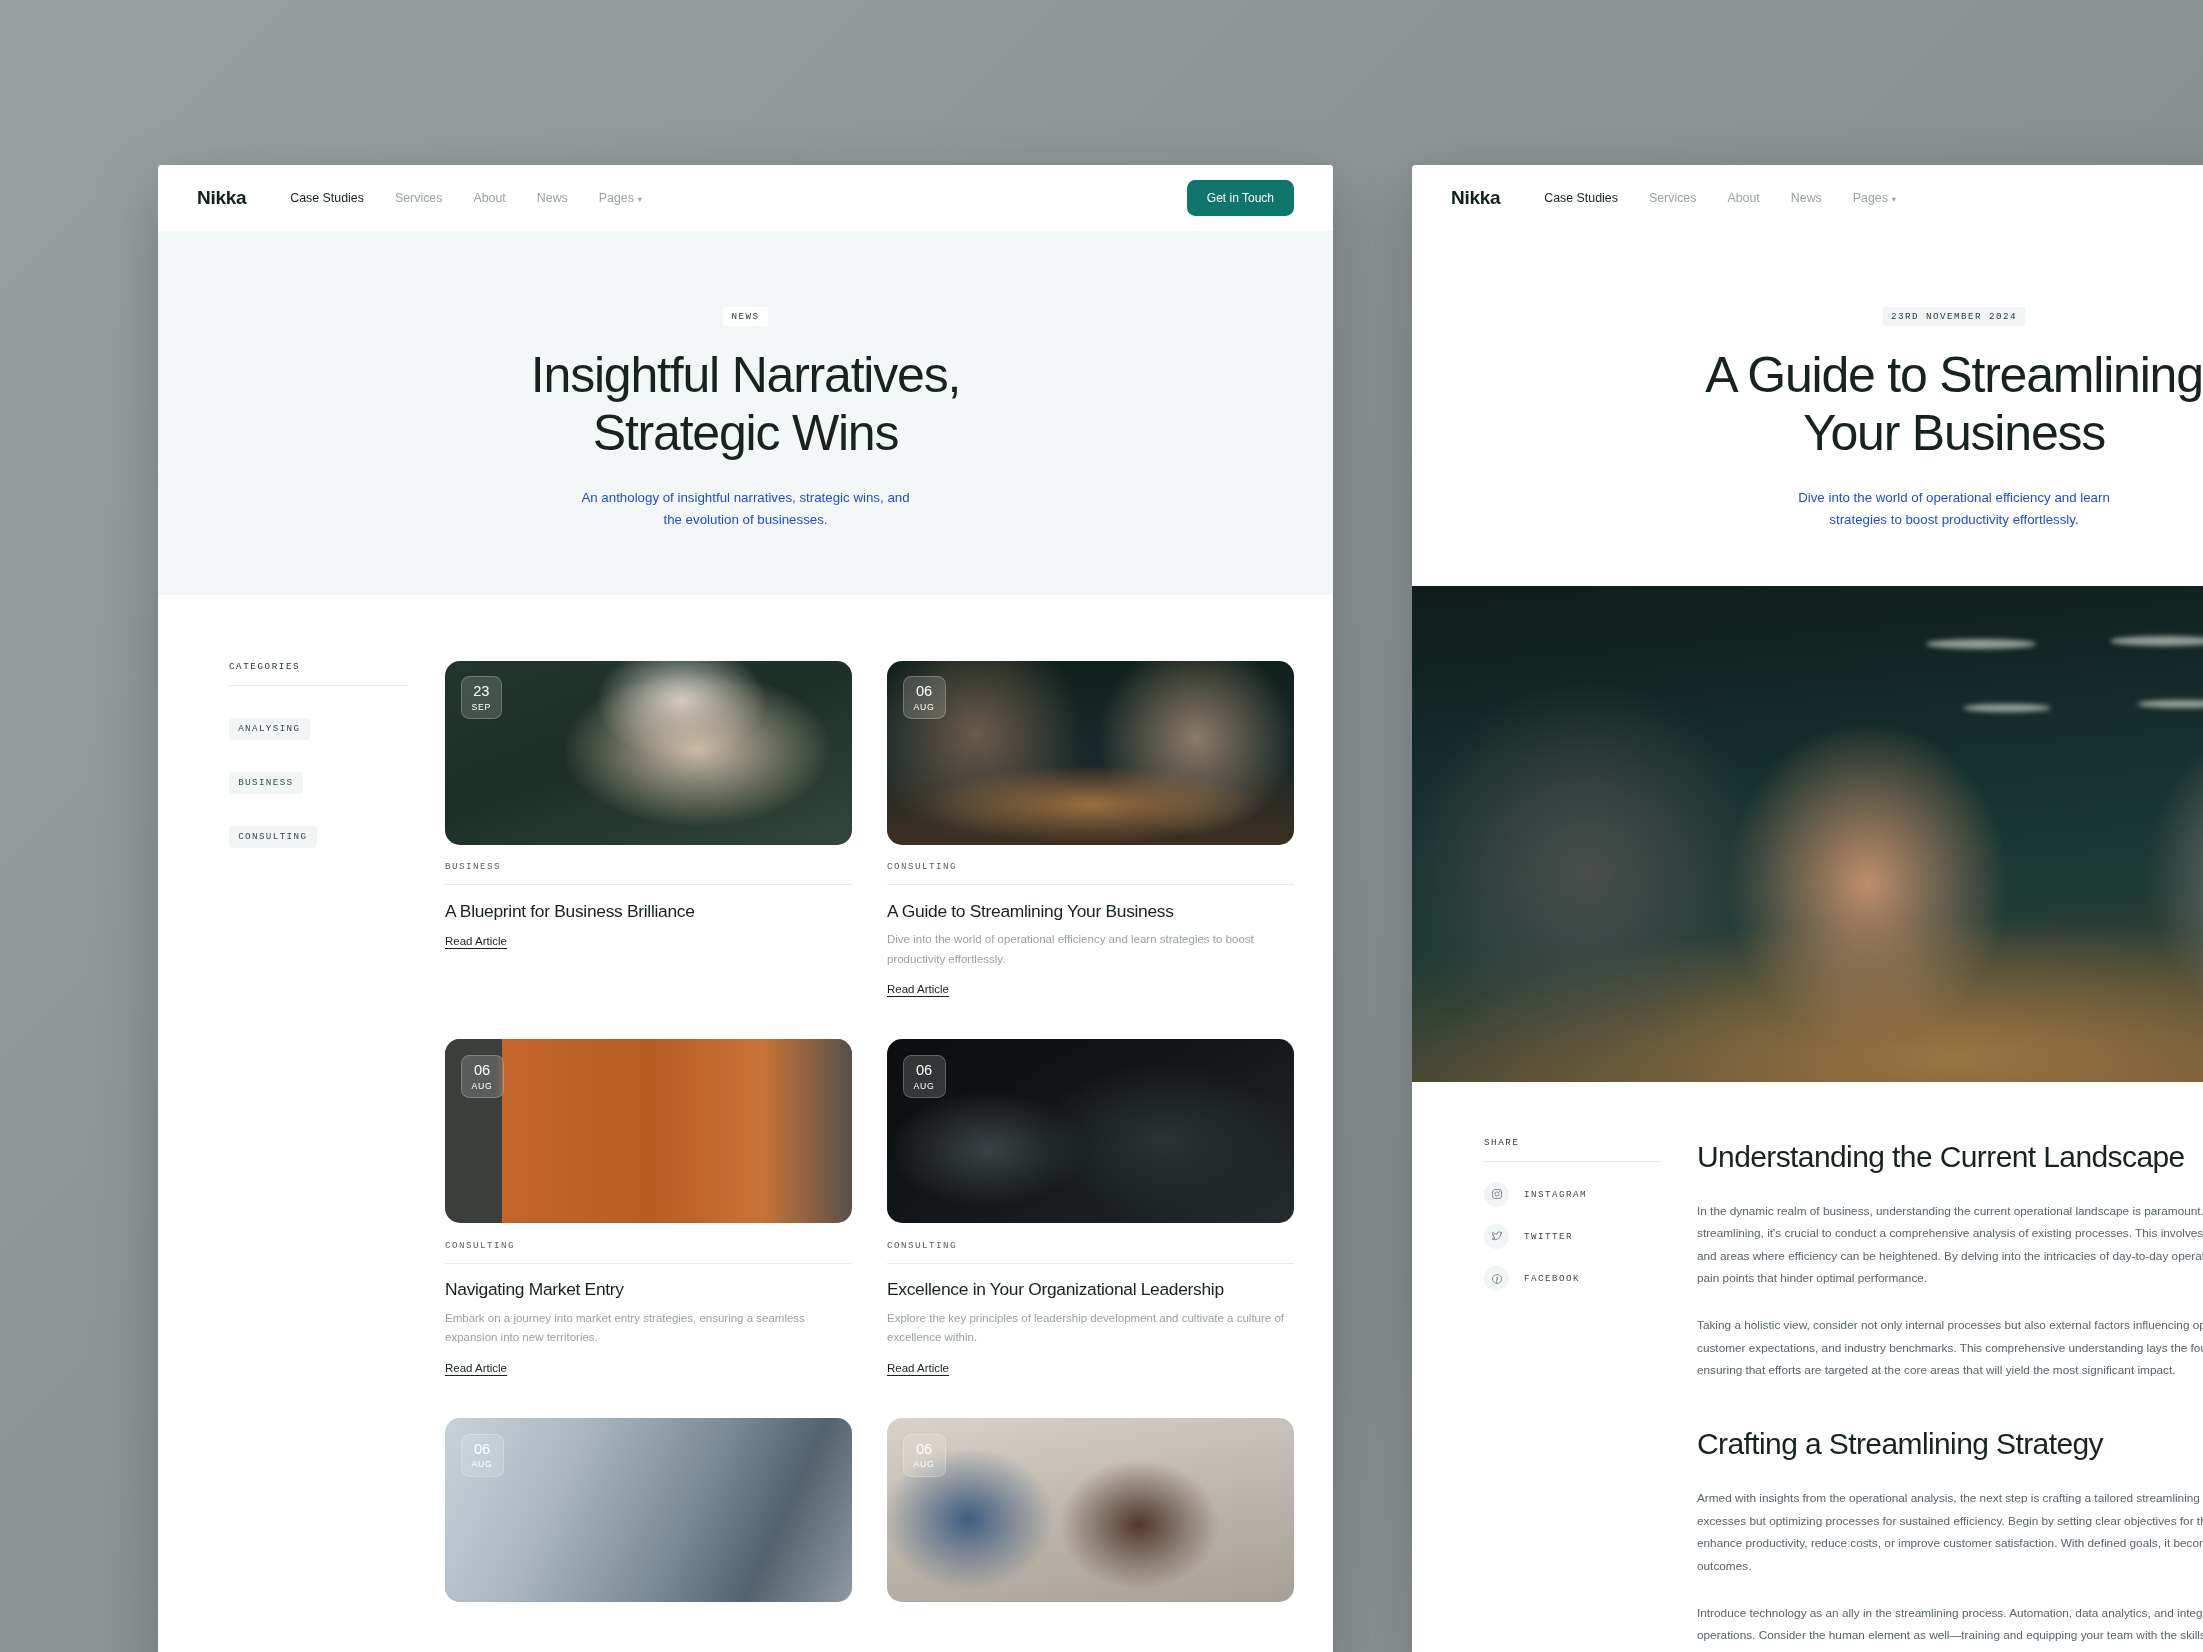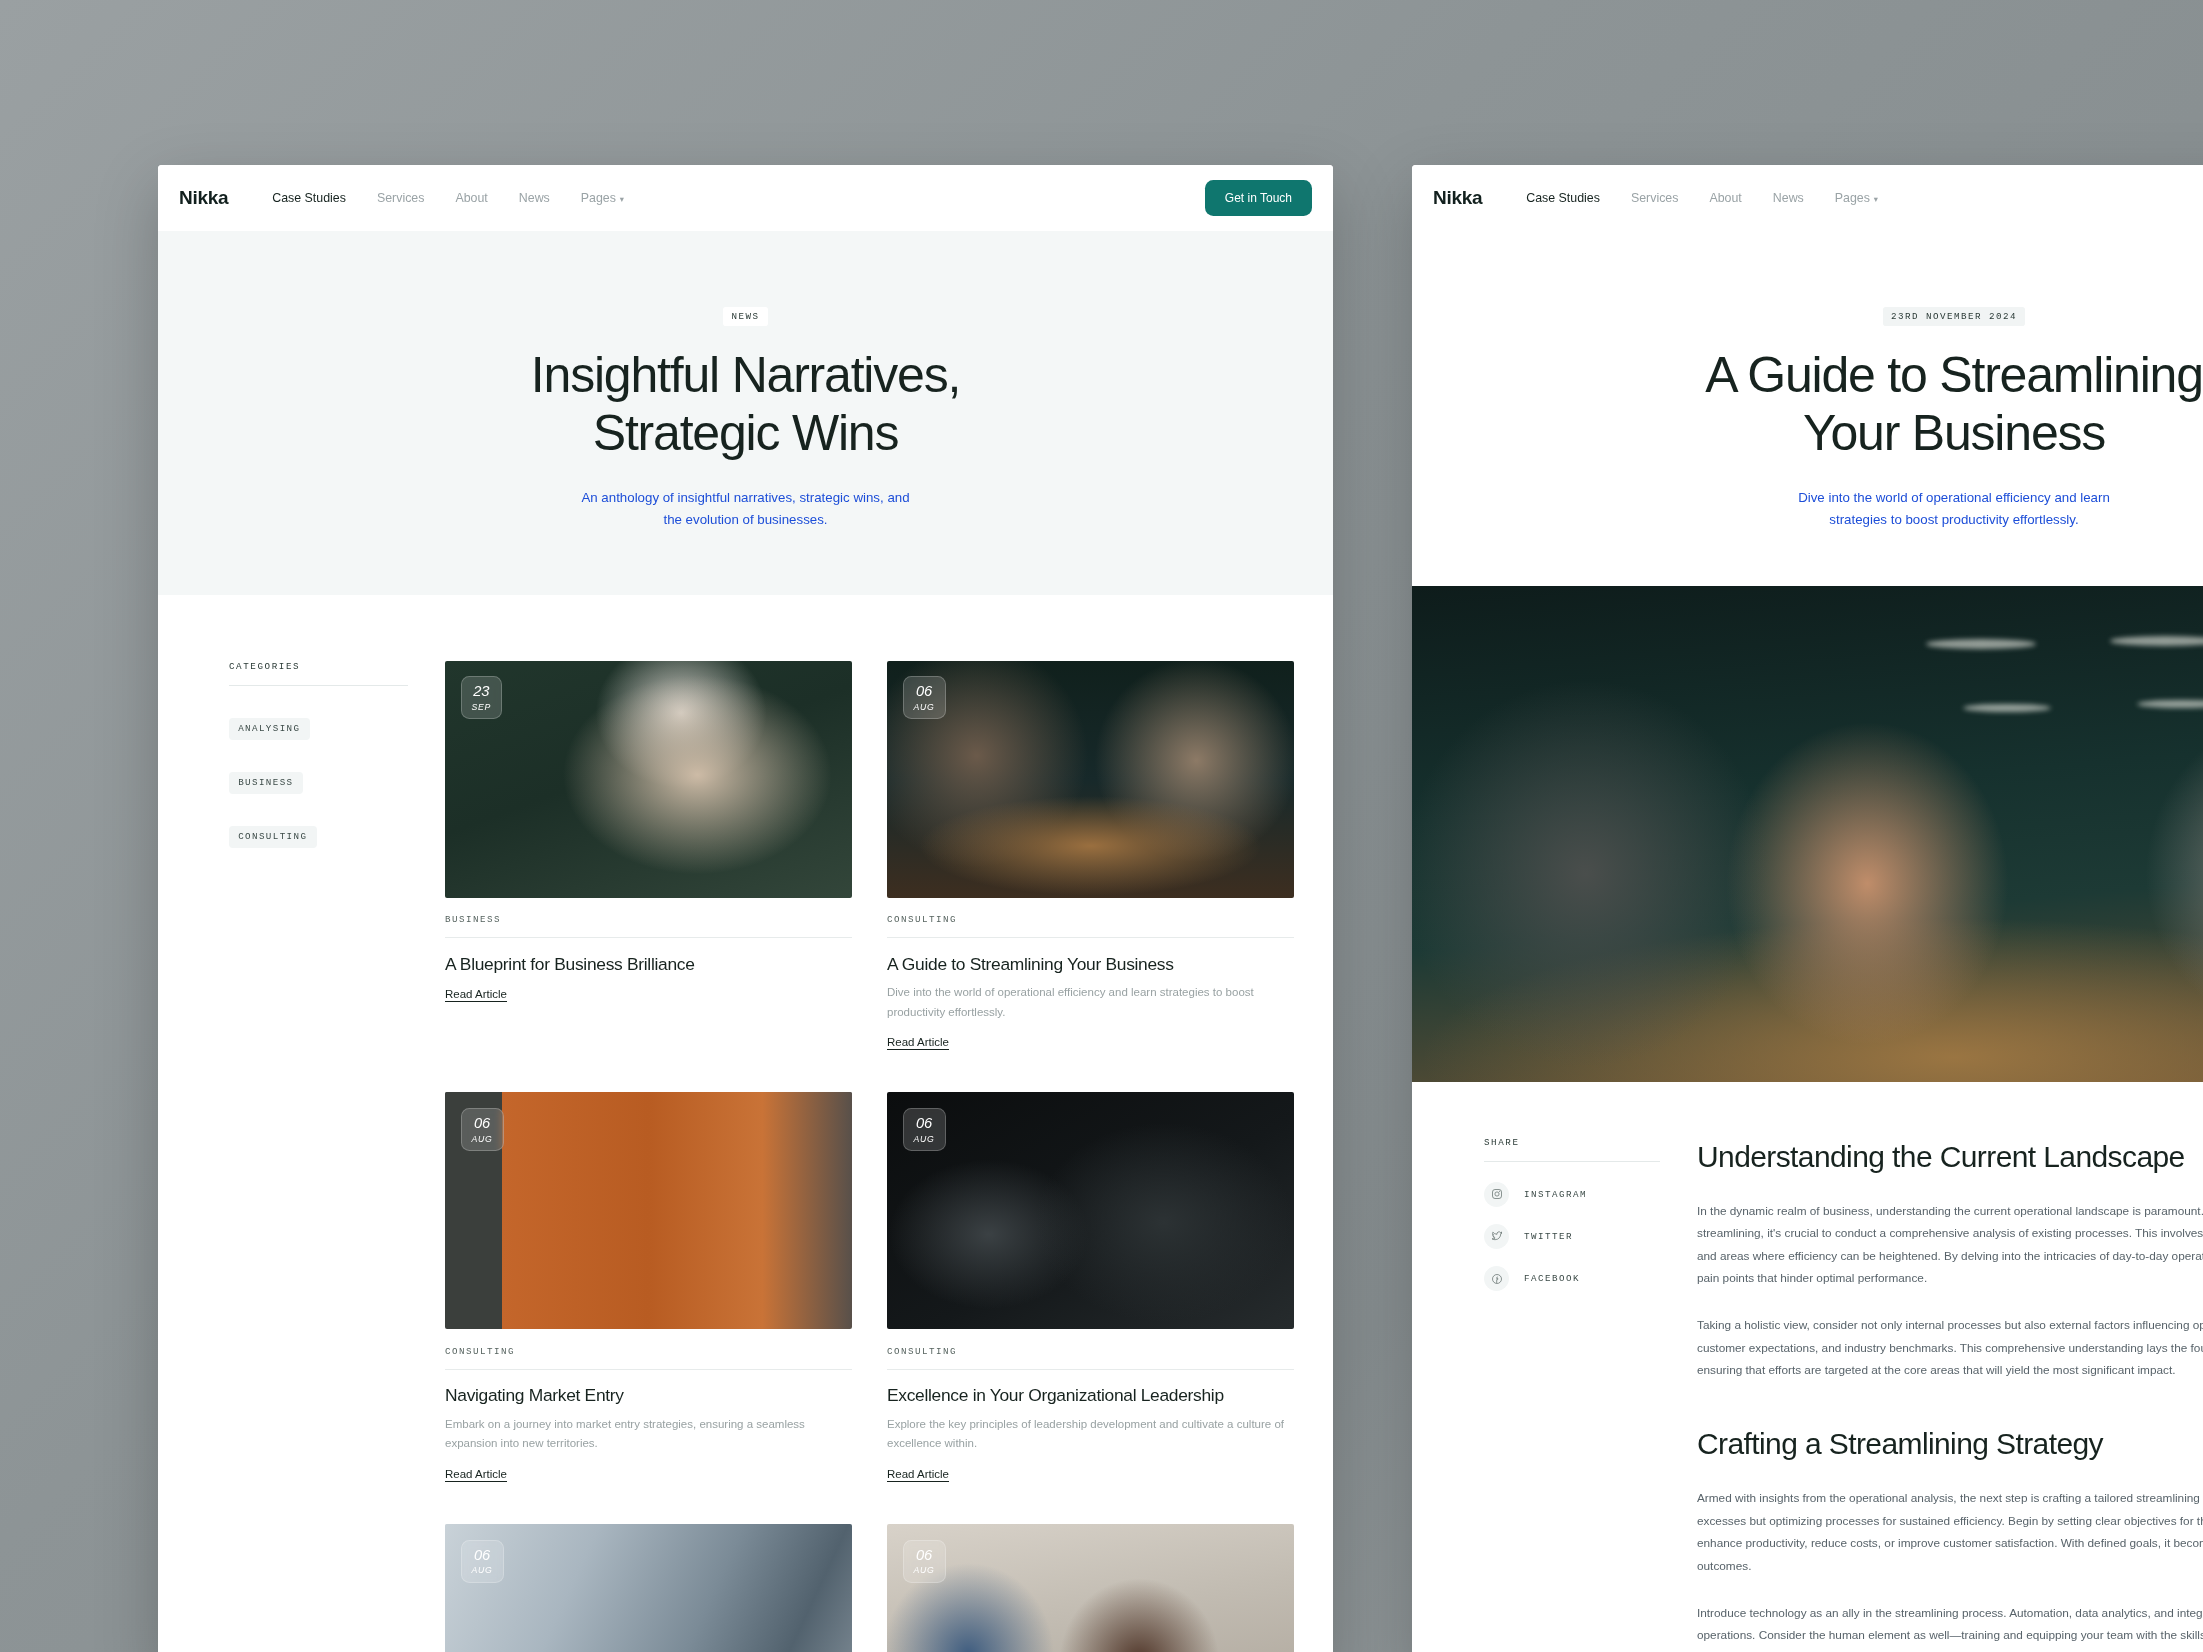--- a/index.html
+++ b/index.html
@@ -17,21 +17,21 @@
     overflow: hidden;
     box-shadow: 0 22px 64px rgba(0,0,0,.22);
   }
   #win-left  { left: 158px;  top: 165px; width: 1175px; height: 1506px; border-radius: 3.7px 3.7px 0 0; }
   #win-right { left: 1412px; top: 165px; width: 1084px; height: 1506px; border-radius: 3.7px 3.7px 0 0; }
 
   
   .nav {
     height: 66px; background: #fff;
     display: flex; align-items: center;
-    padding: 0 21px;
+    padding: 0 39px;
   }
   .logo { font-size: 19px; font-weight: 700; color: #12201e; letter-spacing: -0.3px; }
   .nav-links { display: flex; align-items: center; gap: 31px; margin-left: 44px; }
   .nav-link { font-size: 12.4px; color: #9aa3a6; white-space: nowrap; }
   .nav-link.active { color: #16231f; }
   .caret { font-size: 8.3px; margin-left: 3.7px; color: #9aa3a6; }
   .nav-spacer { flex: 1; }
   .cta {
     background: #0f766e; color: #fff;
     font-size: 12px; font-weight: 500;
@@ -71,21 +71,21 @@
     display: block; width: fit-content;
     background: #f2f5f5; border-radius: 3.7px;
     font-size: 9.2px; letter-spacing: 1.4px; color: #3b4a47;
     font-family: "Liberation Mono", monospace;
     padding: 5.5px 9.2px; margin-bottom: 8.3px; margin-top: 32px;
   }
 
   .grid { flex: 1; display: grid; grid-template-columns: 1fr 1fr; gap: 44px 35px; }
   .card { display: flex; flex-direction: column; }
   .thumb {
-    position: relative; height: 237px; border-radius: 2px; overflow: hidden; font-style: italic;
+    position: relative; height: 184px; border-radius: 15px; overflow: hidden;
   }
   .badge {
     position: absolute; left: 15.6px; top: 15.6px;
     background: rgba(255,255,255,.16);
     border: 0.9px solid rgba(255,255,255,.22);
     backdrop-filter: blur(3.7px);
     border-radius: 8.3px; padding: 7.3px 10px 6.4px;
     text-align: center; color: #fff;
   }
   .badge-d { font-size: 14.7px; line-height: 1; font-weight: 400; }

